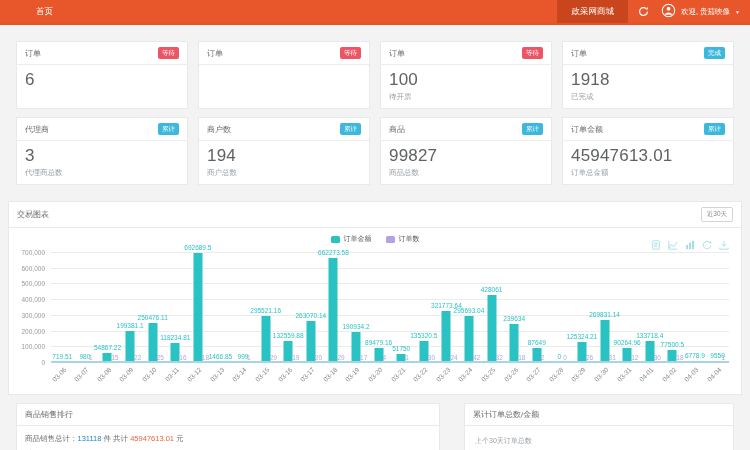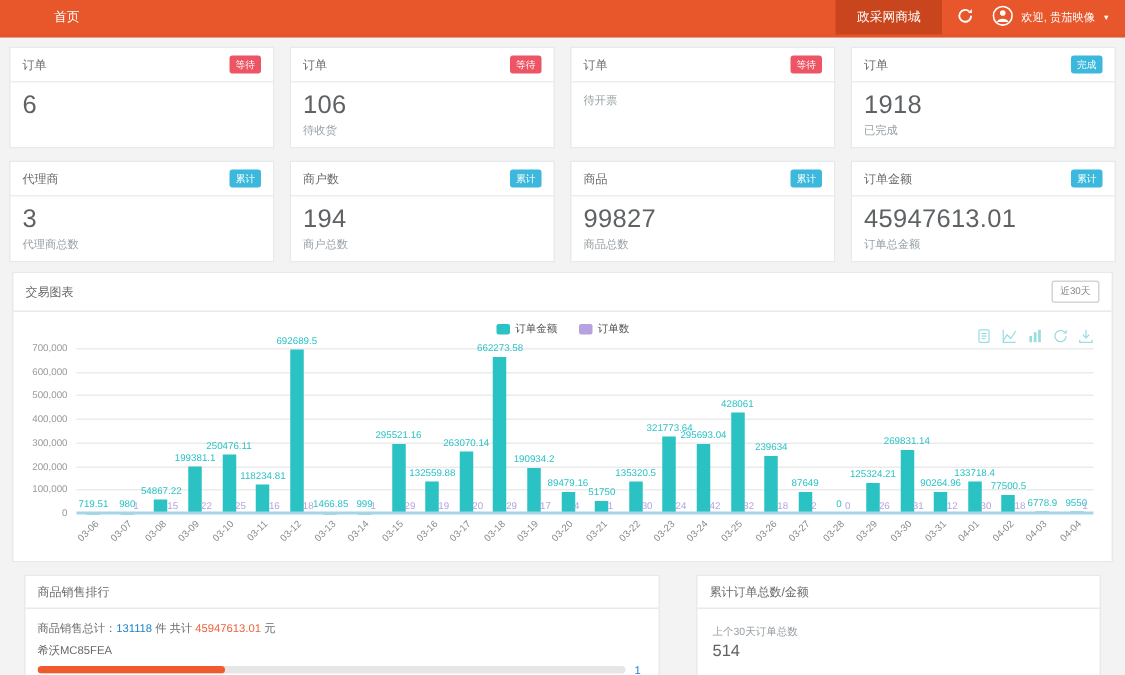--- a/index.html
+++ b/index.html
@@ -10,21 +10,21 @@
   .navbar { height:25px; background:#e7572b; border-bottom:2px solid #c8432120;
     display:flex; align-items:stretch; color:#fff; }
   .nav-home { display:flex; align-items:center; margin-left:36px; font-size:8.5px; cursor:pointer; }
   .nav-spacer { flex:1; }
   .nav-mall { background:#c9451d; display:flex; align-items:center; padding:0 14px; font-size:8.5px; cursor:pointer; }
   .nav-refresh { display:flex; align-items:center; padding:0 10px; cursor:pointer; }
   .nav-user { display:flex; align-items:center; gap:5px; padding:0 10px 0 2px; font-size:7.5px; cursor:pointer; }
   .nav-user .caret { font-size:5px; }
 
   
-  .stats { display:grid; grid-template-columns:repeat(4,1fr); gap:8px 10px; margin:6px; }
+  .stats { display:grid; grid-template-columns:repeat(4,1fr); gap:8px 10px; margin:16px; }
   .card { background:#fff; border:1px solid #e7eaec; }
   .card-head { display:flex; justify-content:space-between; align-items:center;
     padding:5px 8px; border-bottom:1px solid #ededee; }
   .card-title { font-size:8px; color:#676a6c; }
   .badge { font-size:6.5px; color:#fff; padding:1.5px 4px; border-radius:2px; }
   .badge.danger { background:#ed5565; }
   .badge.info { background:#3bb8dc; }
   .card-body { padding:5px 8px 6px; }
   .card-value { font-size:17px; color:#5f6264; letter-spacing:.2px; }
   .card-sub { font-size:7.5px; color:#98a0a6; margin-top:2px; }
@@ -111,31 +111,28 @@
       </div>
     <div class="card-body">
         <div class="card-value">6</div>
       </div>
   </div>
   <div class="card">
     <div class="card-head">
         <span class="card-title">订单</span>
         <span class="badge danger">等待</span>
       </div>
-    <div class="card-body">
-        <div class="card-value">106</div>
-        <div class="card-sub">待收货</div>
-      </div>
   </div>
   <div class="card">
     <div class="card-head">
         <span class="card-title">订单</span>
         <span class="badge danger">等待</span>
       </div>
     <div class="card-body">
+        <div class="card-value">100</div>
         <div class="card-sub">待开票</div>
       </div>
   </div>
   <div class="card">
     <div class="card-head">
         <span class="card-title">订单</span>
         <span class="badge info">完成</span>
       </div>
     <div class="card-body">
         <div class="card-value">1918</div>

